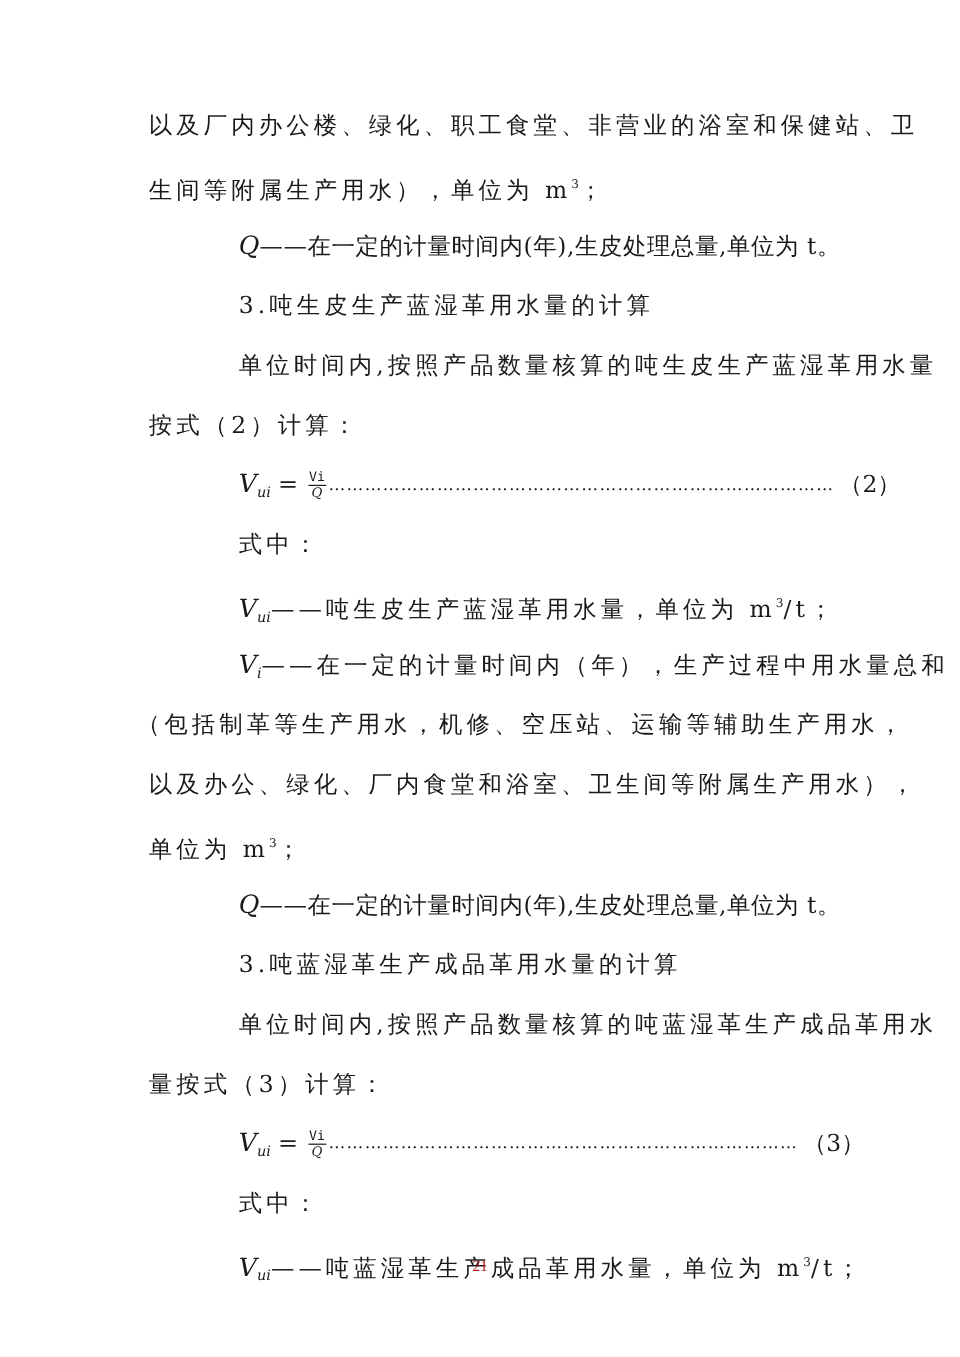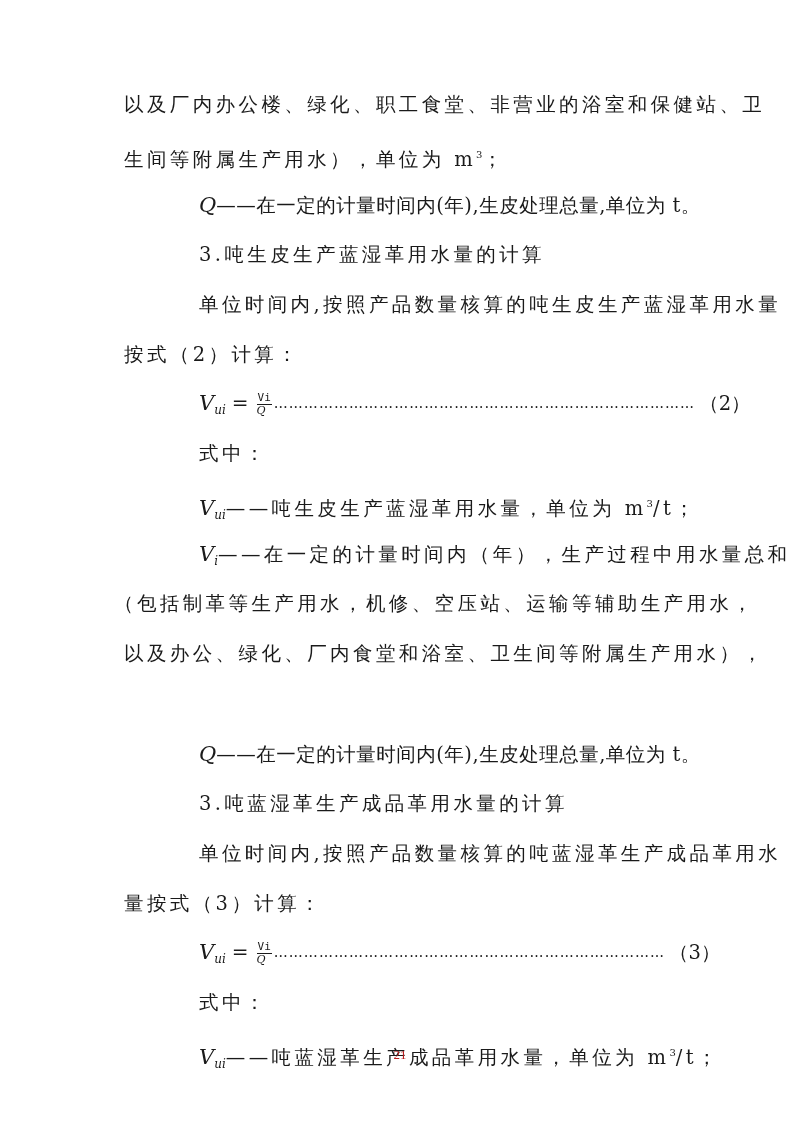--- a/index.html
+++ b/index.html
@@ -8,21 +8,21 @@
     .page { position: absolute; left: 0; top: 0; width: 800px; height: 910px; }
     .line { position: absolute; left: 0; height: 34px; line-height: 34px;
             font-size: 19.5px; letter-spacing: 3.4px; white-space: nowrap; }
     .l0 { left: 124px; }
     .l1 { left: 162px; margin-left: 37px; }
     .sym { font-family: "DejaVu Serif", "Liberation Serif", serif; font-style: italic;
            letter-spacing: 0; font-size: 21px; }
     .sym sub { font-size: 12px; vertical-align: -4px; font-style: italic; }
     .tight { letter-spacing: 0.5px; }
     .sup { font-size: 10px; vertical-align: 8px; letter-spacing: 0; }
-    .frac { display: inline-block; vertical-align: middle; 
+    .frac { display: inline-block; vertical-align: middle; text-align: center;
             font-size: 11px; line-height: 12px; letter-spacing: 0; margin: 0 2px; }
     .frac .num { display: block; border-bottom: 1px solid #1a1a1a; padding: 0 1px;
                  font-family: "DejaVu Sans Mono", "Liberation Mono", monospace; }
     .frac .den { display: block; font-style: italic; }
     .eq { letter-spacing: 0; margin: 0 6px; font-size: 20px; }
     .dots { letter-spacing: 1.05px; font-size: 14px; vertical-align: 2px; }
     .eqnum { letter-spacing: 0; margin-left: 4px; }
     .pagenum { position: absolute; top: 1047px; left: 0; width: 800px; text-align: center;
                font-family: "Liberation Serif", serif; font-size: 13px; color: #b91c1c; }
   </style>
@@ -72,20 +72,23 @@
   </div>
 
   <div class="line l0" style="top:637px">
     <span>以及办公、绿化、厂内食堂和浴室、卫生间等附属生产用水），</span>
   </div>
 
   <div class="line l0" style="top:587px; left:114px">
     <span>（包括制革等生产用水，机修、空压站、运输等辅助生产用水，</span>
   </div>
 
+  <div class="line l0" style="top:687px">
+    <span>单位为 m</span><span class="sup">3</span><span>；</span>
+  </div>
 
   <div class="line l1" style="top:737px">
     <span class="sym">Q</span><span class="tight">——在一定的计量时间内(年),生皮处理总量,单位为 t。</span>
   </div>
 
   <div class="line l1" style="top:787px">
     <span>3.吨蓝湿革生产成品革用水量的计算</span>
   </div>
 
   <div class="line l1" style="top:837px">

